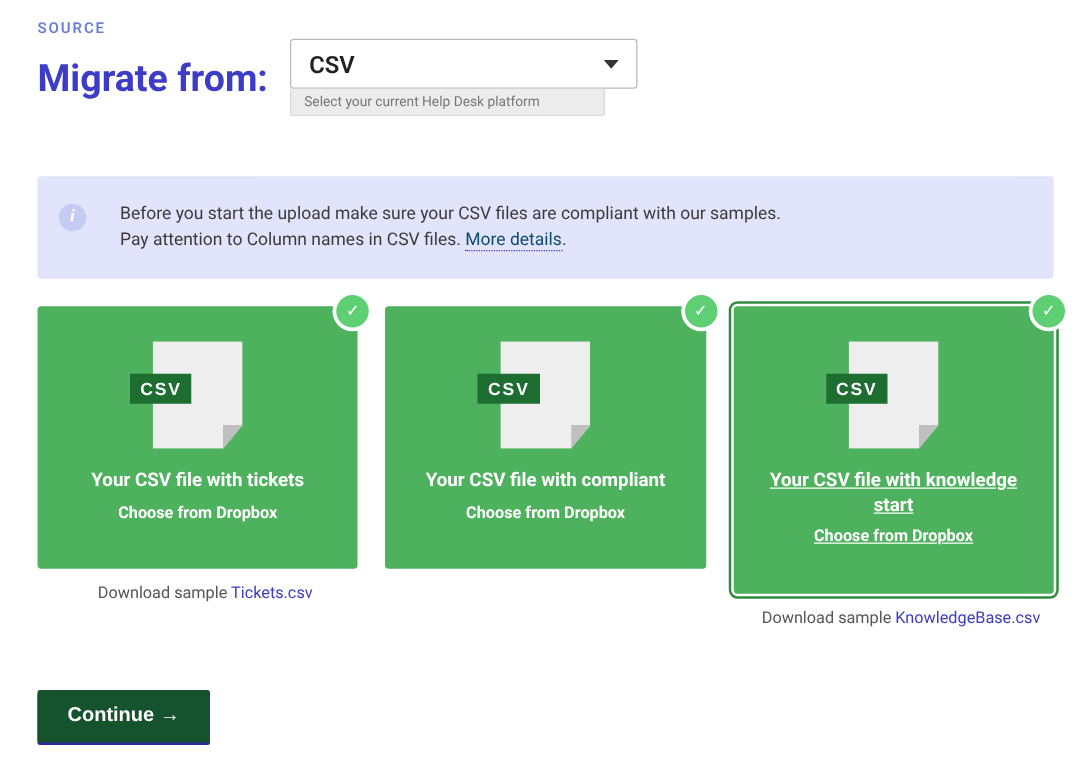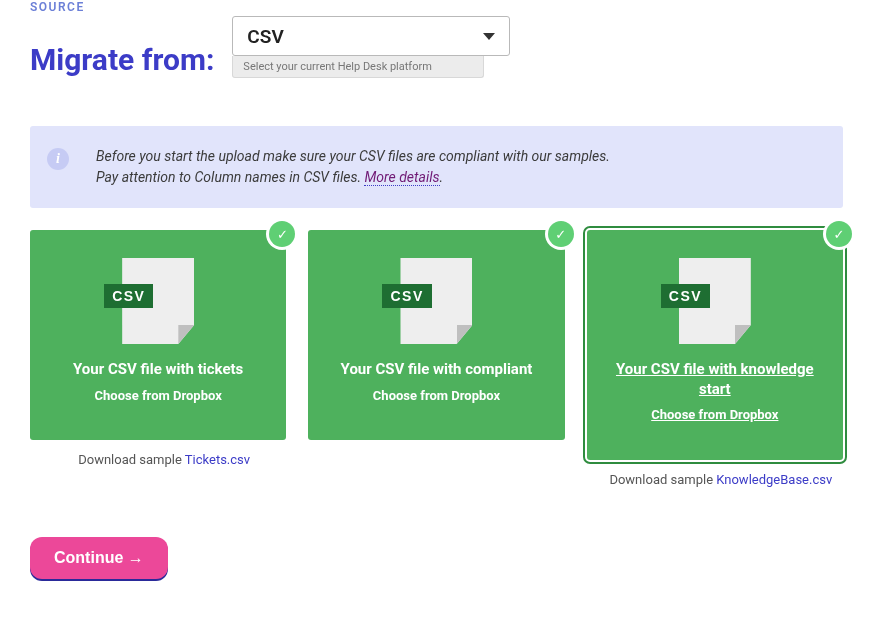--- a/index.html
+++ b/index.html
@@ -10,24 +10,25 @@
     height: 625px;
     padding: 0 30px;
     color: #333;
   }
   .source-label {
     color: #6b7fd7;
     font-size: 12px;
     font-weight: 600;
     letter-spacing: 1.5px;
     margin-bottom: 2px;
+    margin-top: 15px;
   }
   .migrate-row {
     display: flex;
-    align-items: flex-end;
+    align-items: center;
     gap: 18px;
     margin-bottom: 48px;
   }
   .migrate-title {
     color: #3c3cc7;
     font-size: 30px;
     font-weight: 700;
     line-height: 36px;
     padding-top: 4px;
   }
@@ -89,24 +90,23 @@
     font-style: italic;
     font-weight: 700;
     font-size: 14px;
   }
   .info-text {
     flex: 1;
     padding: 20px 20px 20px 10px;
     font-size: 14px;
     color: #3b3b3b;
     line-height: 1.5;
-    font-style: italic;
   }
   .info-text a {
-    color: #701a75;
+    color: #0c4a6e;
     text-decoration: none;
     border-bottom: 1px dotted #3c3cc7;
   }
   .cards-row {
     display: flex;
     gap: 22px;
     align-items: flex-start;
   }
   .card-block { flex: 1; display: flex; flex-direction: column; align-items: center; }
   .upload-card {
@@ -186,24 +186,24 @@
     color: #555;
     margin-top: 12px;
     text-align: center;
     margin-left: 12px;
   }
   .download-line .link {
     color: #3c3cc7;
   }
   .continue-btn {
     margin-top: 50px;
-    background: #ec4899;
+    background: #14532d;
     color: #fff;
     border: none;
-    border-radius: 12px;
+    border-radius: 2px;
     font-size: 16px;
     font-weight: 600;
     padding: 12px 24px;
     cursor: pointer;
     box-shadow: 0 2px 0 #2a2a9a;
   }
 </style>
 </head>
 <body>
 

